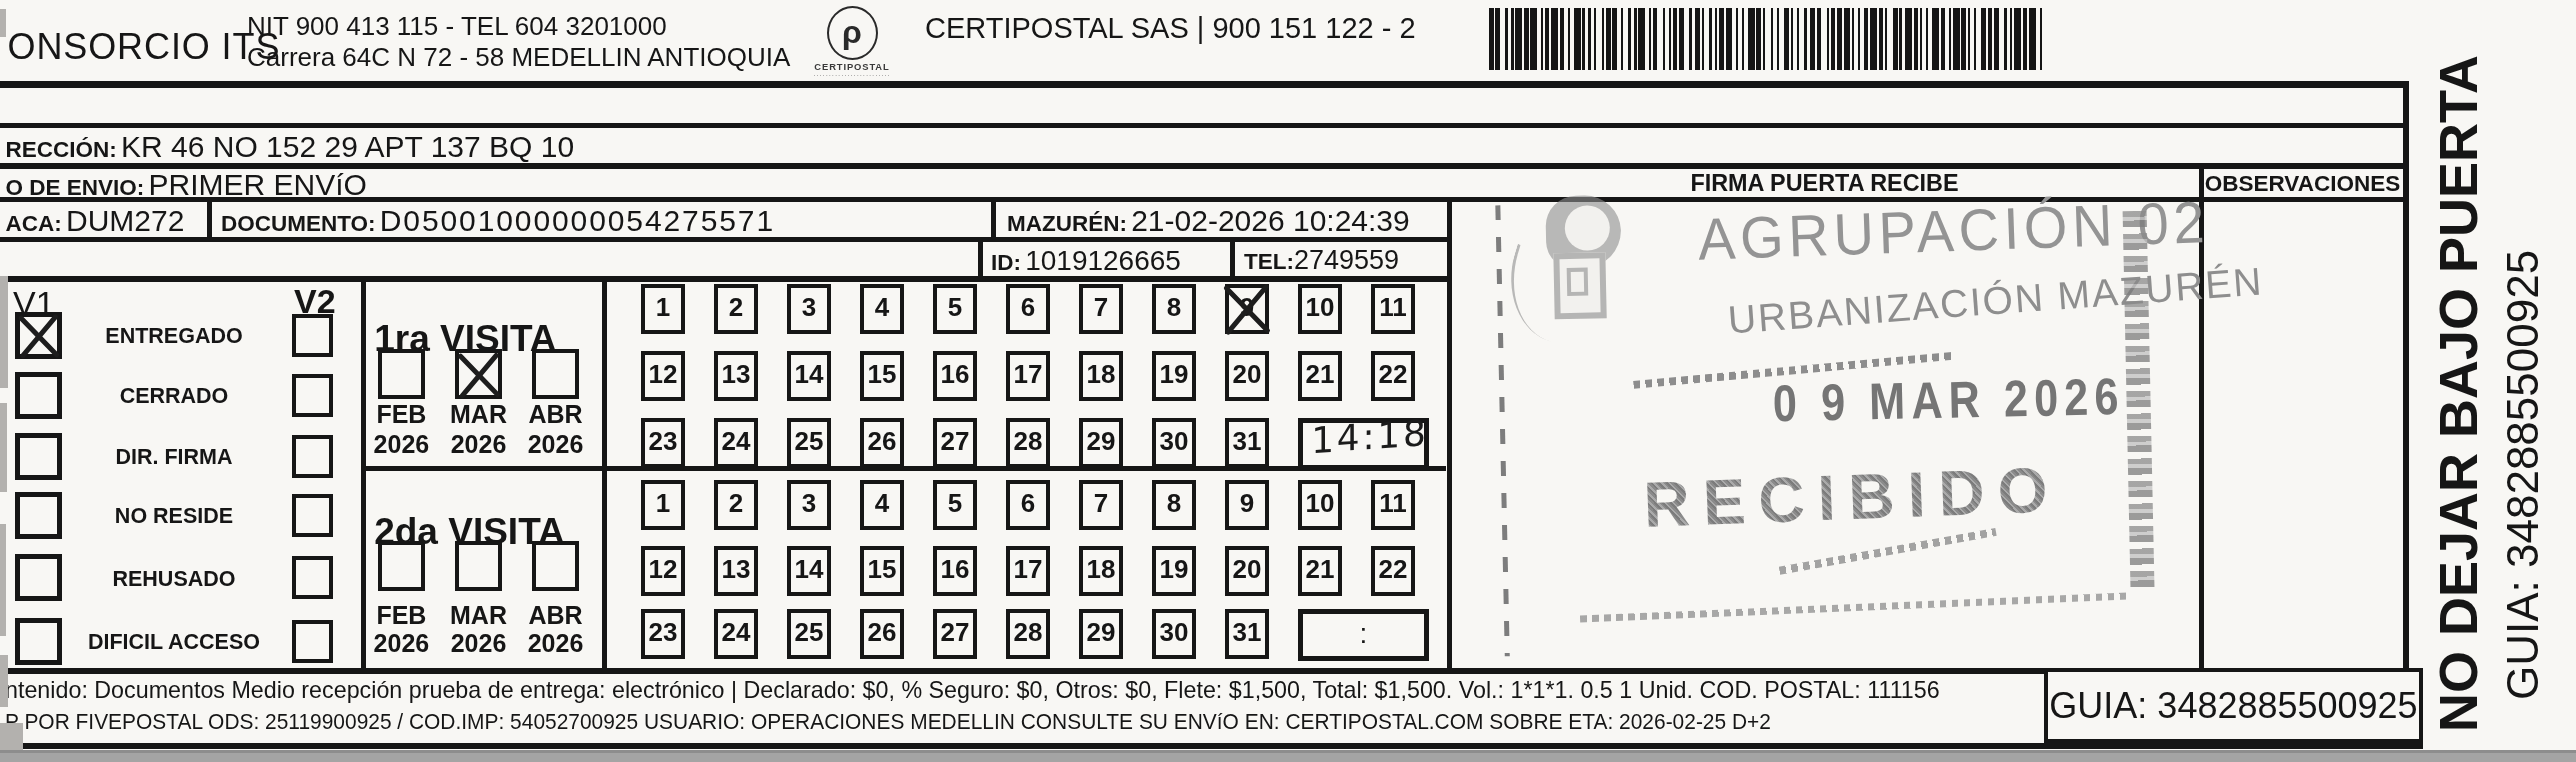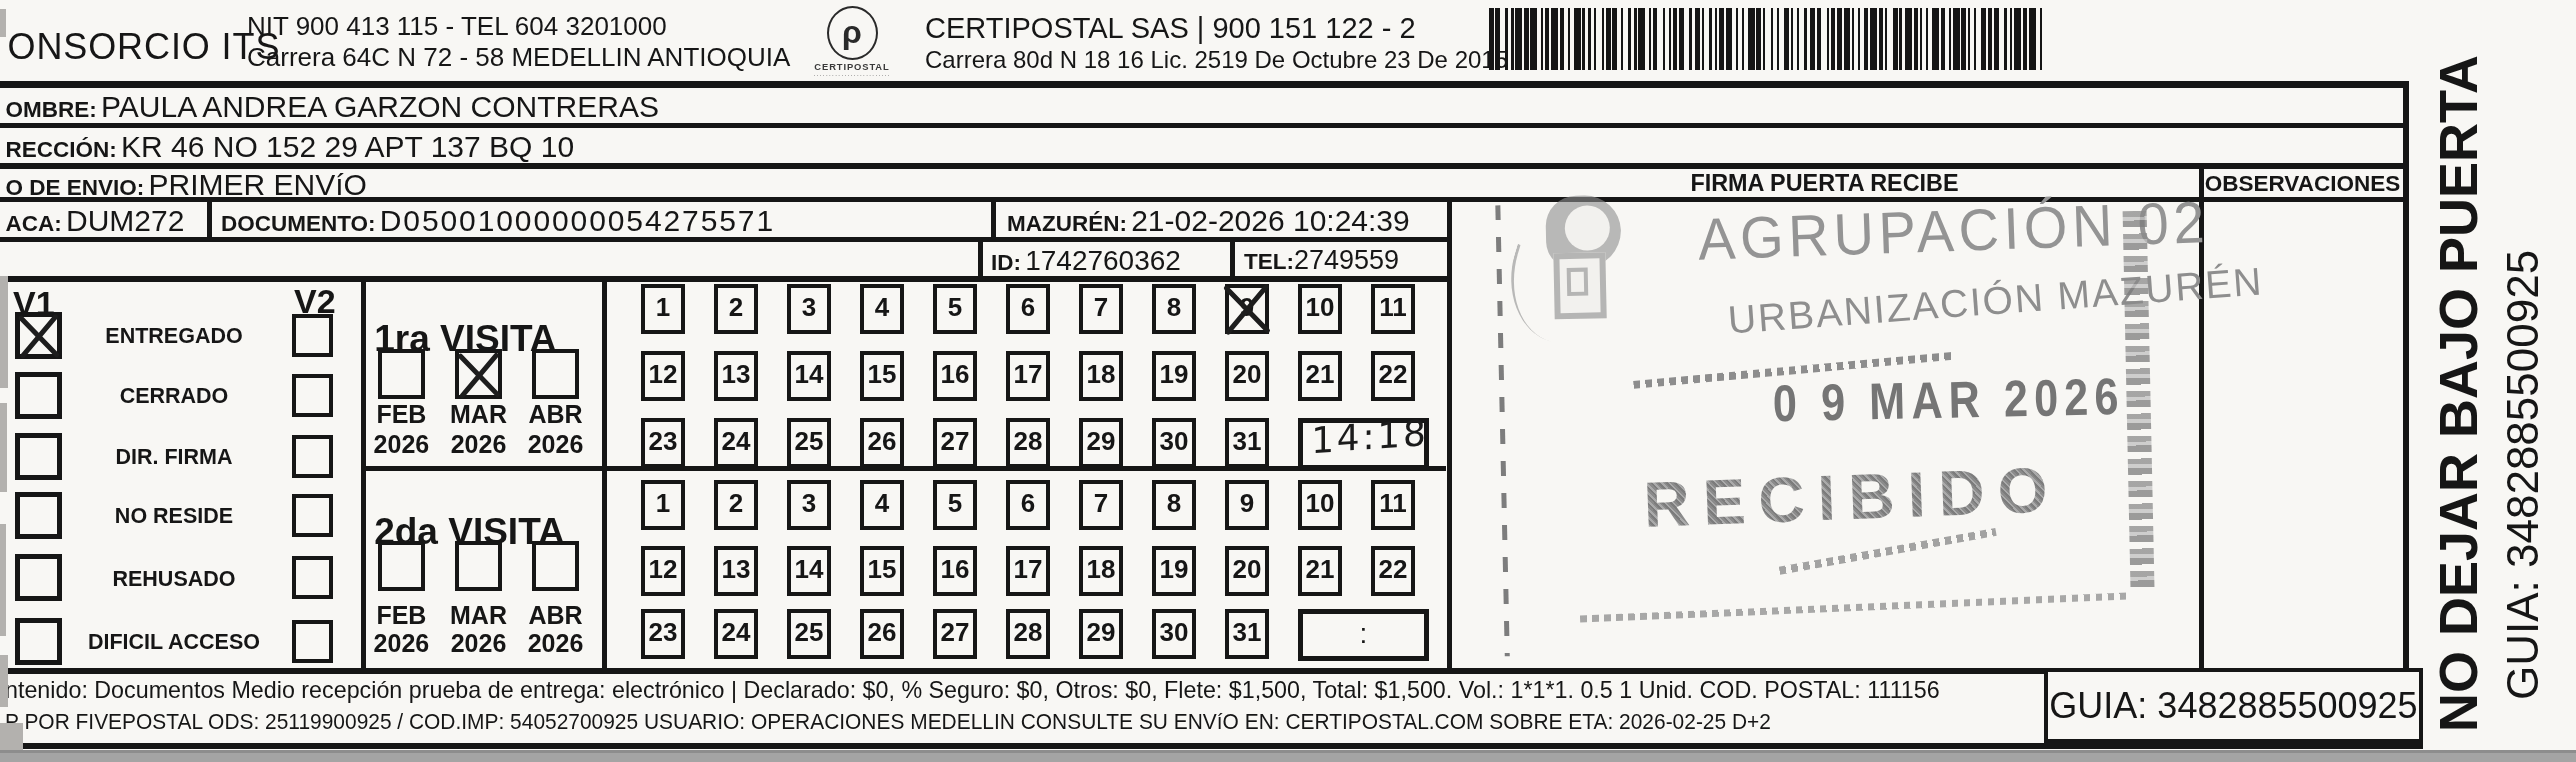--- a/index.html
+++ b/index.html
@@ -42,21 +42,21 @@
   #row-admision{ left:1007px; top:204px; }
   #row-ciudad{ left:5.6px; top:244px; }
   #row-ciudad .val{ font-size:28px; }
   #row-id{ left:991px; top:245px; }
   #row-id .val{ font-size:28px; }
   #row-tel{ left:1244px; top:245px; }
   #row-tel .val{ font-size:27px; }
 
   
   #status-col{ position:absolute; left:0; top:282px; width:363px; height:388px; }
-  #v1-label{ position:absolute; left:13px; top:1.9px; font-size:34px; font-weight:bold; }
+  #v1-label{ position:absolute; left:13px; top:1.9px; font-size:34px; font-weight:normal; }
   #v2-label{ position:absolute; left:294px; top:0px; font-size:34px; font-weight:bold; }
   .chk{ position:absolute; border:5.6px solid #161616; background:transparent; }
   .chk.v1{ width:47px; height:47px; left:15px; }
   .chk.v2{ width:41px; height:43px; left:292px; border-width:4.7px; }
   .status-label{ position:absolute; left:54px; width:240px; text-align:center;
     font-weight:bold; font-size:21.5px; }
   .xmark{ position:absolute; inset:-3.7px; pointer-events:none; }
   .xmark::before,.xmark::after{ content:""; position:absolute; left:-12%; top:47%;
     width:126%; height:4.7px; background:#1d1d1d; border-radius:3.7px; }
   .xmark::before{ transform:rotate(46deg); }
@@ -141,21 +141,20 @@
     <div>NIT 900 413 115 - TEL 604 3201000</div>
     <div>Carrera 64C N 72 - 58 MEDELLIN ANTIOQUIA</div>
   </div>
   <div id="logo">
     <div id="logo-circle">ρ</div>
     <div id="logo-text">CERTIPOSTAL</div>
     <div id="logo-sub">·························</div>
   </div>
   <div id="cp-block">
     <div id="cp-line1">CERTIPOSTAL SAS | 900 151 122 - 2</div>
-    <div id="cp-line2">Carrera 80d N 18 16  Lic. 2519 De Octubre 23 De 2015</div>
   </div>
   <div id="barcode"><span class="bar" style="width: 4.5px;"></span><span class="gap" style="width: 1.9px;"></span><span class="bar" style="width: 4.5px;"></span><span class="gap" style="width: 5.6px;"></span><span class="bar" style="width: 2.2px;"></span><span class="gap" style="width: 3.7px;"></span><span class="bar" style="width: 2.2px;"></span><span class="gap" style="width: 1.9px;"></span><span class="bar" style="width: 6.7px;"></span><span class="gap" style="width: 1.9px;"></span><span class="bar" style="width: 4.5px;"></span><span class="gap" style="width: 1.9px;"></span><span class="bar" style="width: 6.7px;"></span><span class="gap" style="width: 3.7px;"></span><span class="bar" style="width: 2.2px;"></span><span class="gap" style="width: 1.9px;"></span><span class="bar" style="width: 4.5px;"></span><span class="gap" style="width: 1.9px;"></span><span class="bar" style="width: 6.7px;"></span><span class="gap" style="width: 1.9px;"></span><span class="bar" style="width: 4.5px;"></span><span class="gap" style="width: 3.7px;"></span><span class="bar" style="width: 2.2px;"></span><span class="gap" style="width: 3.7px;"></span><span class="bar" style="width: 6.7px;"></span><span class="gap" style="width: 1.9px;"></span><span class="bar" style="width: 2.2px;"></span><span class="gap" style="width: 3.7px;"></span><span class="bar" style="width: 2.2px;"></span><span class="gap" style="width: 3.7px;"></span><span class="bar" style="width: 2.2px;"></span><span class="gap" style="width: 5.6px;"></span><span class="bar" style="width: 2.2px;"></span><span class="gap" style="width: 1.9px;"></span><span class="bar" style="width: 4.5px;"></span><span class="gap" style="width: 1.9px;"></span><span class="bar" style="width: 4.5px;"></span><span class="gap" style="width: 3.7px;"></span><span class="bar" style="width: 2.2px;"></span><span class="gap" style="width: 5.6px;"></span><span class="bar" style="width: 2.2px;"></span><span class="gap" style="width: 3.7px;"></span><span class="bar" style="width: 2.2px;"></span><span class="gap" style="width: 1.9px;"></span><span class="bar" style="width: 6.7px;"></span><span class="gap" style="width: 3.7px;"></span><span class="bar" style="width: 2.2px;"></span><span class="gap" style="width: 1.9px;"></span><span class="bar" style="width: 4.5px;"></span><span class="gap" style="width: 5.6px;"></span><span class="bar" style="width: 2.2px;"></span><span class="gap" style="width: 3.7px;"></span><span class="bar" style="width: 2.2px;"></span><span class="gap" style="width: 1.9px;"></span><span class="bar" style="width: 4.5px;"></span><span class="gap" style="width: 1.9px;"></span><span class="bar" style="width: 4.5px;"></span><span class="gap" style="width: 5.6px;"></span><span class="bar" style="width: 2.2px;"></span><span class="gap" style="width: 3.7px;"></span><span class="bar" style="width: 4.5px;"></span><span class="gap" style="width: 1.9px;"></span><span class="bar" style="width: 2.2px;"></span><span class="gap" style="width: 5.6px;"></span><span class="bar" style="width: 2.2px;"></span><span class="gap" style="width: 3.7px;"></span><span class="bar" style="width: 2.2px;"></span><span class="gap" style="width: 1.9px;"></span><span class="bar" style="width: 4.5px;"></span><span class="gap" style="width: 1.9px;"></span><span class="bar" style="width: 6.7px;"></span><span class="gap" style="width: 3.7px;"></span><span class="bar" style="width: 2.2px;"></span><span class="gap" style="width: 3.7px;"></span><span class="bar" style="width: 2.2px;"></span><span class="gap" style="width: 3.7px;"></span><span class="bar" style="width: 6.7px;"></span><span class="gap" style="width: 1.9px;"></span><span class="bar" style="width: 4.5px;"></span><span class="gap" style="width: 1.9px;"></span><span class="bar" style="width: 2.2px;"></span><span class="gap" style="width: 5.6px;"></span><span class="bar" style="width: 2.2px;"></span><span class="gap" style="width: 3.7px;"></span><span class="bar" style="width: 2.2px;"></span><span class="gap" style="width: 5.6px;"></span><span class="bar" style="width: 4.5px;"></span><span class="gap" style="width: 1.9px;"></span><span class="bar" style="width: 2.2px;"></span><span class="gap" style="width: 3.7px;"></span><span class="bar" style="width: 2.2px;"></span><span class="gap" style="width: 5.6px;"></span><span class="bar" style="width: 2.2px;"></span><span class="gap" style="width: 3.7px;"></span><span class="bar" style="width: 4.5px;"></span><span class="gap" style="width: 1.9px;"></span><span class="bar" style="width: 4.5px;"></span><span class="gap" style="width: 5.6px;"></span><span class="bar" style="width: 2.2px;"></span><span class="gap" style="width: 1.9px;"></span><span class="bar" style="width: 4.5px;"></span><span class="gap" style="width: 1.9px;"></span><span class="bar" style="width: 4.5px;"></span><span class="gap" style="width: 1.9px;"></span><span class="bar" style="width: 6.7px;"></span><span class="gap" style="width: 1.9px;"></span><span class="bar" style="width: 2.2px;"></span><span class="gap" style="width: 3.7px;"></span><span class="bar" style="width: 2.2px;"></span><span class="gap" style="width: 3.7px;"></span><span class="bar" style="width: 4.5px;"></span><span class="gap" style="width: 1.9px;"></span><span class="bar" style="width: 6.7px;"></span><span class="gap" style="width: 1.9px;"></span><span class="bar" style="width: 4.5px;"></span><span class="gap" style="width: 1.9px;"></span><span class="bar" style="width: 2.2px;"></span><span class="gap" style="width: 5.6px;"></span><span class="bar" style="width: 4.5px;"></span><span class="gap" style="width: 1.9px;"></span><span class="bar" style="width: 2.2px;"></span><span class="gap" style="width: 3.7px;"></span><span class="bar" style="width: 6.7px;"></span><span class="gap" style="width: 1.9px;"></span><span class="bar" style="width: 4.5px;"></span><span class="gap" style="width: 1.9px;"></span><span class="bar" style="width: 2.2px;"></span><span class="gap" style="width: 3.7px;"></span><span class="bar" style="width: 2.2px;"></span><span class="gap" style="width: 3.7px;"></span><span class="bar" style="width: 6.7px;"></span><span class="gap" style="width: 1.9px;"></span><span class="bar" style="width: 4.5px;"></span><span class="gap" style="width: 3.7px;"></span><span class="bar" style="width: 2.2px;"></span><span class="gap" style="width: 1.9px;"></span><span class="bar" style="width: 6.7px;"></span><span class="gap" style="width: 1.9px;"></span><span class="bar" style="width: 4.5px;"></span><span class="gap" style="width: 1.9px;"></span><span class="bar" style="width: 2.2px;"></span><span class="gap" style="width: 3.7px;"></span><span class="bar" style="width: 2.2px;"></span><span class="gap" style="width: 5.6px;"></span><span class="bar" style="width: 4.5px;"></span><span class="gap" style="width: 1.9px;"></span><span class="bar" style="width: 4.5px;"></span><span class="gap" style="width: 1.9px;"></span><span class="bar" style="width: 4.5px;"></span><span class="gap" style="width: 5.6px;"></span><span class="bar" style="width: 2.2px;"></span><span class="gap" style="width: 3.7px;"></span><span class="bar" style="width: 2.2px;"></span><span class="gap" style="width: 1.9px;"></span><span class="bar" style="width: 6.7px;"></span><span class="gap" style="width: 1.9px;"></span><span class="bar" style="width: 4.5px;"></span><span class="gap" style="width: 1.9px;"></span><span class="bar" style="width: 6.7px;"></span><span class="gap" style="width: 3.7px;"></span><span class="bar" style="width: 2.2px;"></span><span class="gap" style="width: 1.9px;"></span></div>
 
   <div class="ln" style="left:0;top:81px;width:2408px;height:6.6px"></div>
   <div class="ln" style="left:0;top:123px;width:2408px;height:4.7px"></div>
   <div class="ln" style="left:0;top:163px;width:2408px;height:5.6px"></div>
   <div class="ln" style="left:0;top:197px;width:2408px;height:4.7px"></div>
   <div class="ln" style="left:0;top:237px;width:1447px;height:4.7px"></div>
   <div class="ln" style="left:0;top:276px;width:1447px;height:5.6px"></div>
   <div class="ln" style="left:0;top:668px;width:2408px;height:5.6px"></div>
@@ -164,24 +163,20 @@
   <div class="ln" style="left:1447px;top:197px;width:4.7px;height:473px"></div>
   <div class="ln" style="left:2199px;top:163px;width:4.7px;height:507px"></div>
   <div class="ln" style="left:361px;top:276px;width:4.7px;height:393px"></div>
   <div class="ln" style="left:602px;top:276px;width:4.7px;height:393px"></div>
   <div class="ln" style="left:363px;top:466px;width:1083px;height:4.7px"></div>
   <div class="ln" style="left:207px;top:201px;width:4.7px;height:36px"></div>
   <div class="ln" style="left:991px;top:201px;width:4.7px;height:36px"></div>
   <div class="ln" style="left:978px;top:242px;width:4.7px;height:35px"></div>
   <div class="ln" style="left:1230px;top:242px;width:4.7px;height:35px"></div>
 
-  <div id="row-nombre" class="inforow">
-    <span class="lbl">OMBRE:</span>
-    <span class="val">PAULA ANDREA GARZON CONTRERAS</span>
-  </div>
   <div id="row-direccion" class="inforow">
     <span class="lbl">RECCIÓN:</span>
     <span class="val">KR 46 NO 152   29 APT 137 BQ 10</span>
   </div>
   <div id="row-tipo" class="inforow">
     <span class="lbl">O DE ENVIO:</span>
     <span class="val">PRIMER ENVíO</span>
   </div>
   <div id="row-placa" class="inforow">
     <span class="lbl">ACA:</span>
@@ -190,21 +185,21 @@
   <div id="row-documento" class="inforow">
     <span class="lbl">DOCUMENTO:</span>
     <span class="val">D05001000000054275571</span>
   </div>
   <div id="row-admision" class="inforow">
     <span class="lbl">MAZURÉN:</span>
     <span class="val">21-02-2026 10:24:39</span>
   </div>
   <div id="row-id" class="inforow">
     <span class="lbl">ID:</span>
-    <span class="val">1742760362</span>
+    <span class="val">1019126665</span>
   </div>
   <div id="row-tel" class="inforow">
     <span class="lbl">TEL:</span><span class="val">2749559</span>
   </div>
 
   <div id="status-col">
     <div id="v1-label">V1</div>
     <div id="v2-label">V2</div>
   <div class="chk v1" style="top: 30px;">
         <div class="xmark"></div>

